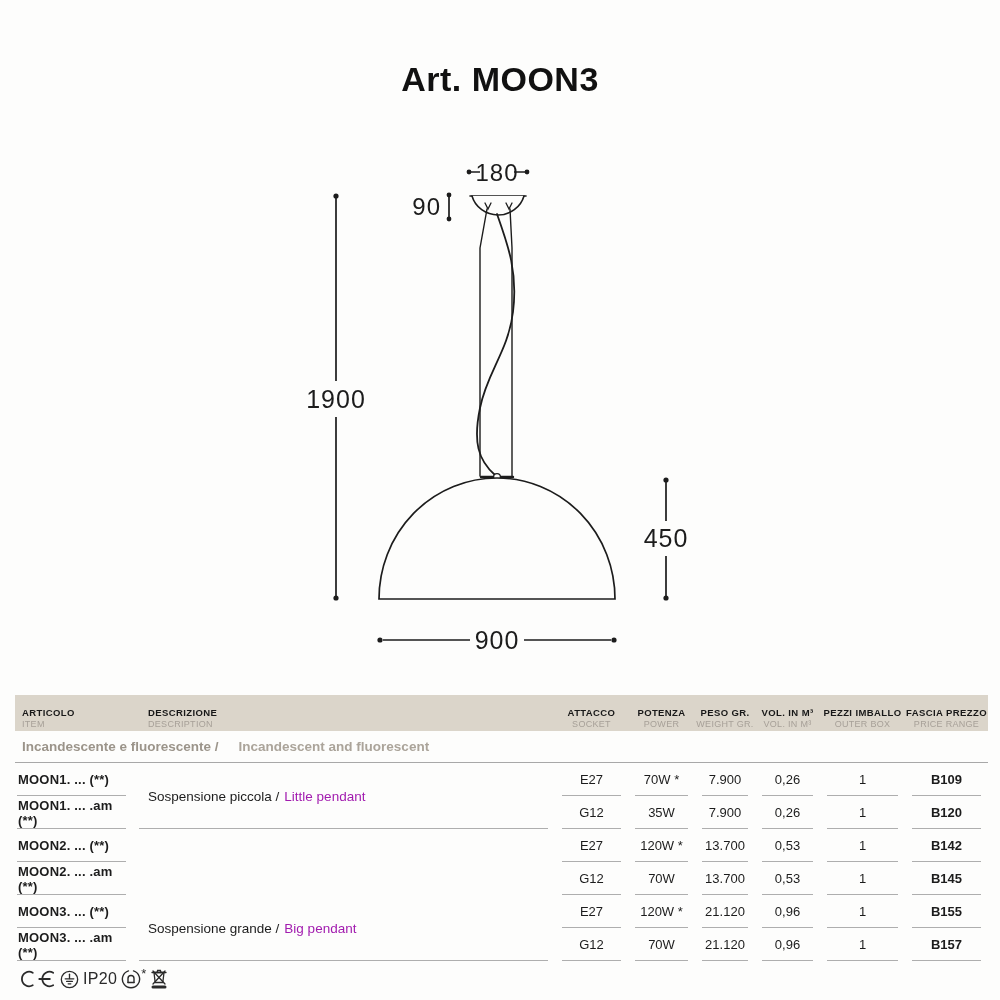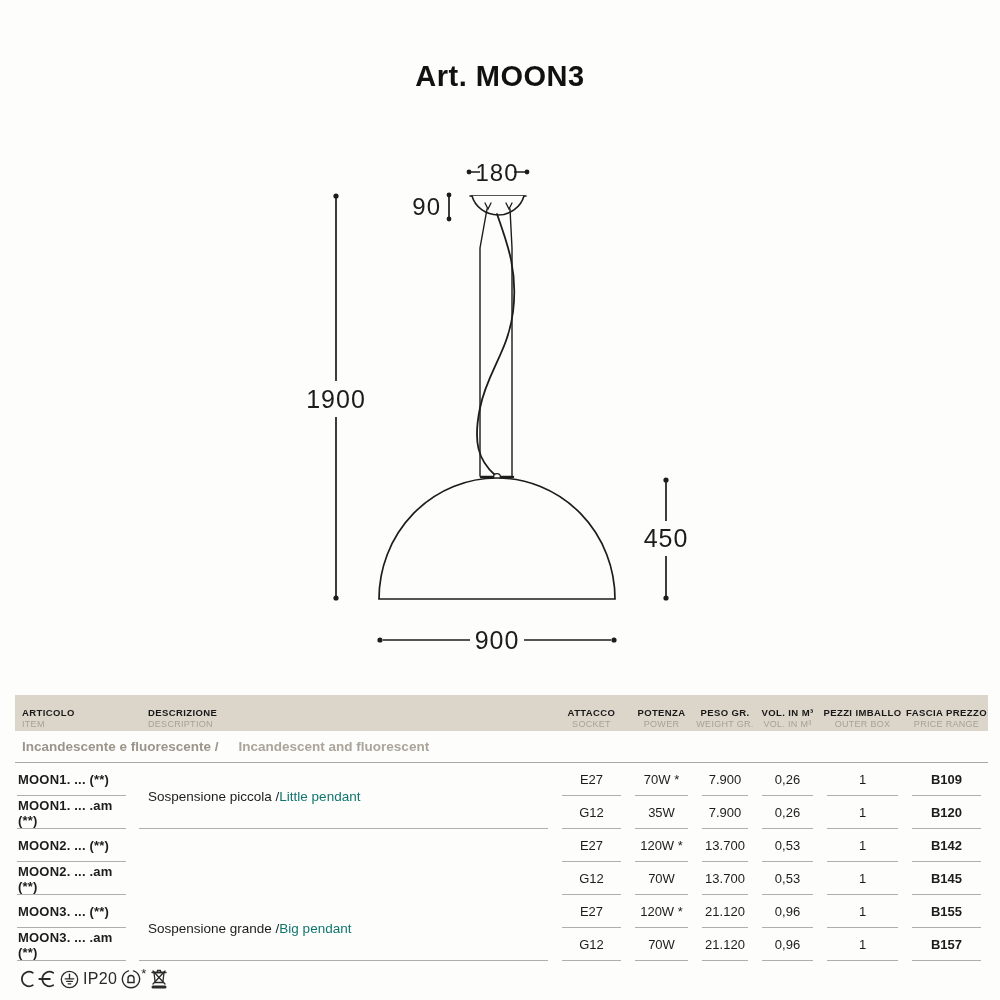--- a/index.html
+++ b/index.html
@@ -8,21 +8,21 @@
     position:relative;
     width:1000px; height:1000px;
     background:#fdfdfc;
     font-family:"Liberation Sans", sans-serif;
     color:#1c1c1c;
     overflow:hidden;
   }
   .page-title {
     position:absolute; top:60px; left:0; width:1000px;
     text-align:center;
-    font-size:29px; font-weight:bold; letter-spacing:.5px;
+    font-size:34px; font-weight:bold; letter-spacing:.5px;
     color:#111;
   }
   
   .drawing { position:absolute; top:140px; left:0; }
   .drawing svg text {
     font-family:"Liberation Sans", sans-serif;
     fill:#1c1c1c;
     letter-spacing:1px;
   }
   .dim-num { font-size:24px; }
@@ -47,21 +47,21 @@
   .tbody { border-top:1px solid #a8a8a8; }
   .tg {
     display:grid;
     grid-template-columns:120px 420px 73px 67px 60px 65px 85px 83px;
     grid-template-rows:33px 33px;
   }
   .cell { position:relative; display:flex; align-items:center; font-size:13px; }
   .cell.center { justify-content:center; }
   .cell.article { padding-left:3px; font-weight:bold; letter-spacing:.2px; }
   .cell.desc { grid-column:2; grid-row:1 / 3; padding-left:13px; font-size:13.5px;text-align:center; }
-  .cell.desc .en { color:#0f766e; }
+  .cell.desc .en { color:#a21caf; margin-left:5px; }
   .cell.price { font-weight:bold; justify-content:center; }
   .r1 { grid-row:1; } .r2 { grid-row:2; }
   .c1{grid-column:1}.c3{grid-column:3}.c4{grid-column:4}.c5{grid-column:5}.c6{grid-column:6}.c7{grid-column:7}.c8{grid-column:8}
   
   .seg::after {
     content:""; position:absolute; bottom:0; left:7px; right:7px;
     height:1px; background:#aeaeae;
   }
   .cell.article.seg::after { left:2px; right:9px; }
   .cell.desc.seg::after { left:4px; right:7px; }

